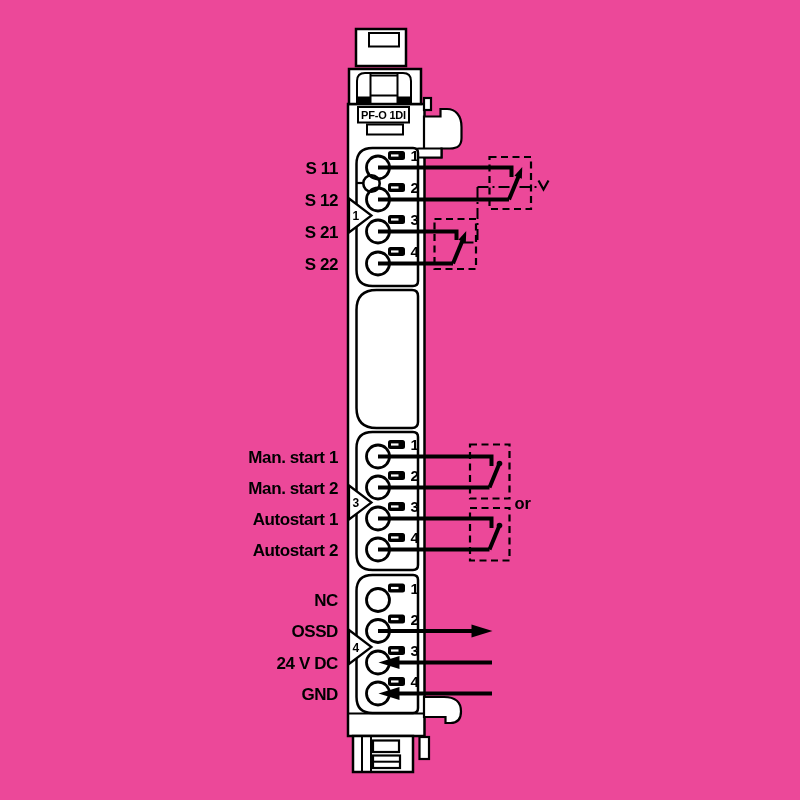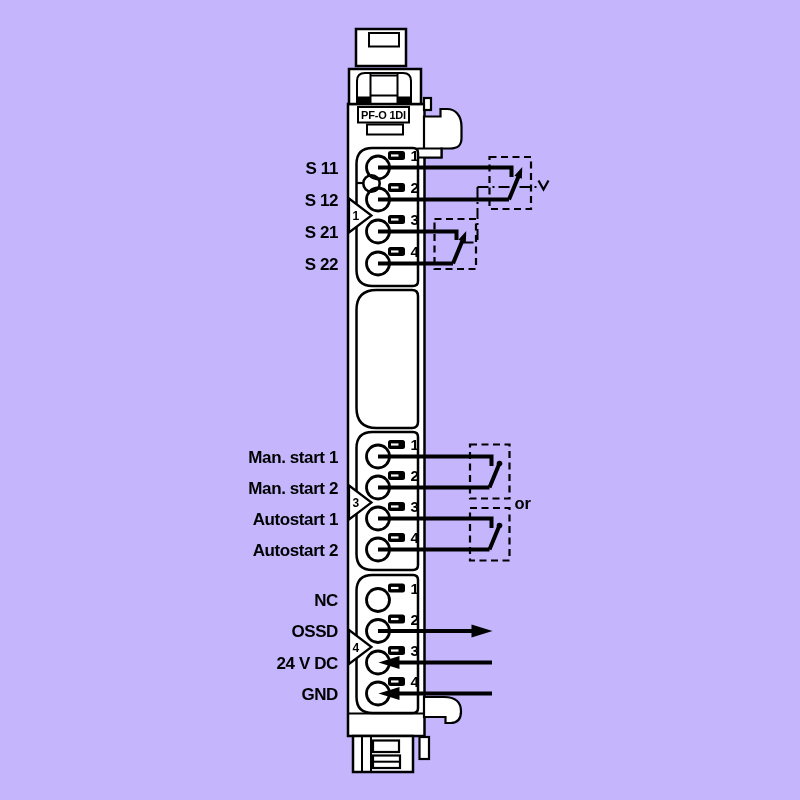--- a/index.html
+++ b/index.html
@@ -1,16 +1,16 @@
 <!DOCTYPE html>
 <html><head>
 <meta charset="utf-8">
 <style>
   html,body{margin:0;padding:0;background:#ffffff;}
-  #stage{width:800px;height:800px;position:relative;background:#c4b5fd;}
+  #stage{width:800px;height:800px;position:relative;background:#ec4899;}
   svg{display:block;}
   svg text{font-family:"Liberation Sans", sans-serif;font-weight:bold;fill:#000;}
   .lbl{font-size:17px;letter-spacing:-0.4px;}
   .num{font-size:15px;}
   .mark{font-size:12px;}
   .tag{font-size:11px;letter-spacing:-0.2px;}
   .or{font-size:16.5px;}
   .ol{fill:#fff;stroke:#000;stroke-width:2.5;}
   .ol2{fill:#fff;stroke:#000;stroke-width:2.2;}
   .thin{fill:none;stroke:#000;stroke-width:2;}

